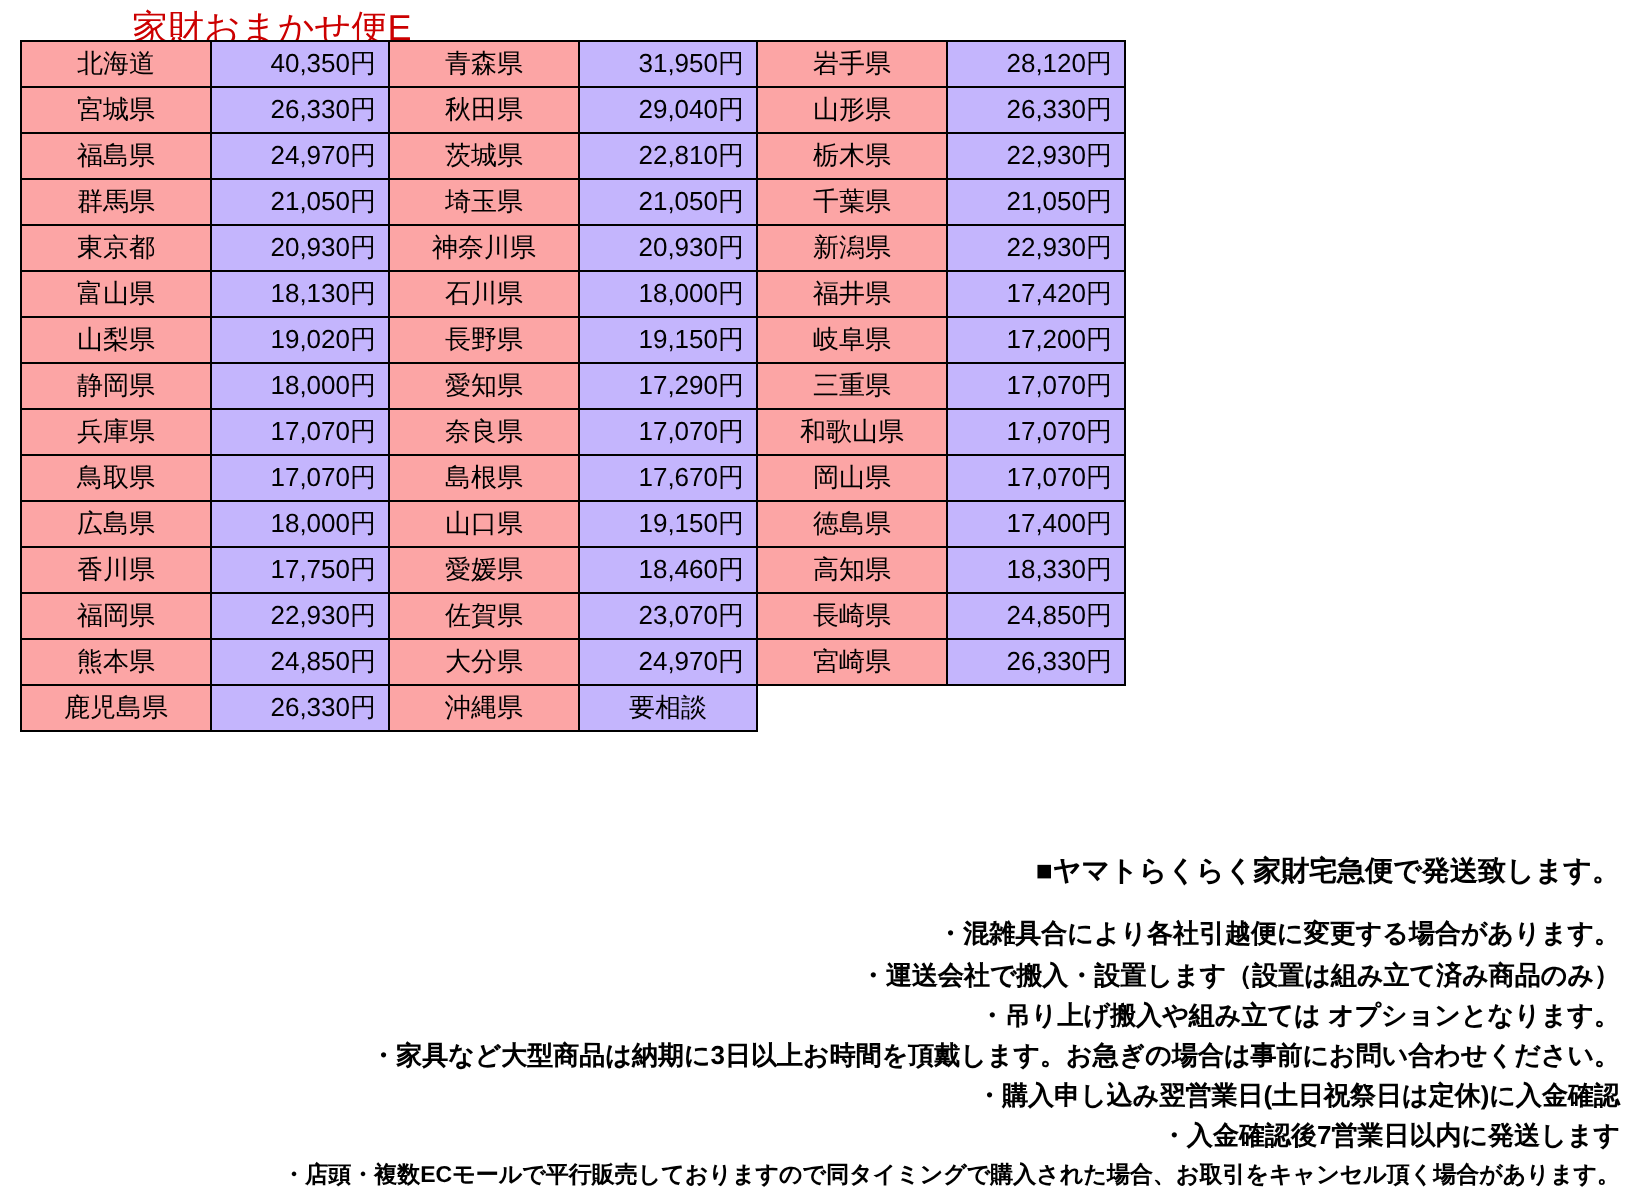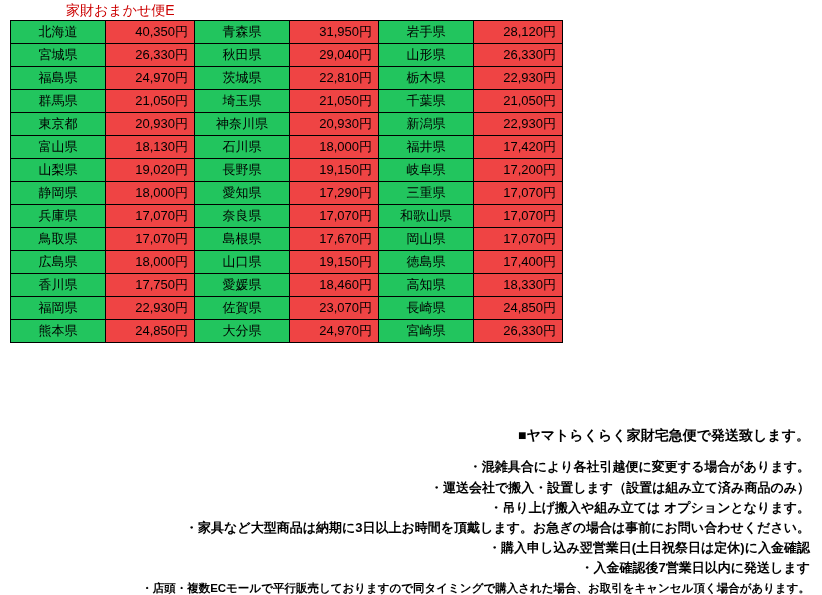--- a/index.html
+++ b/index.html
@@ -17,21 +17,21 @@
   }
   .page {
     position: relative;
     width: 822px;
     height: 595px;
   }
   .title {
     position: absolute;
     left: 66px;
     top: 2px;
-    font-size: 14px;
+    font-size: 18px;
     color: #cc0000;
     font-weight: normal;
     letter-spacing: 0px;
     white-space: nowrap;
   }
   .fee-table {
     position: absolute;
     left: 10px;
     top: 20px;
     border-collapse: collapse;
@@ -39,27 +39,27 @@
   }
   .fee-table td {
     border: 1px solid #000000;
     height: 22px;
     font-size: 13px;
     padding: 0 6px;
     white-space: nowrap;
   }
   .fee-table td.pref {
     width: 82px;
-    background: #22c55e;
+    background: #fca5a5;
     text-align: center;
     font-weight: normal;
   }
   .fee-table td.price {
     width: 76px;
-    background: #ef4444;
+    background: #c4b5fd;
     text-align: right;
   }
   .fee-table td.price.center {
     text-align: center;
   }
   .fee-table td.blank-cell {
     background: #ffffff;
     border: none;
   }
   .notes {
@@ -201,20 +201,28 @@
           <td class="pref">長崎県</td>
           <td class="price">24,850円</td>
         </tr>
         <tr>
           <td class="pref">熊本県</td>
           <td class="price">24,850円</td>
           <td class="pref">大分県</td>
           <td class="price">24,970円</td>
           <td class="pref">宮崎県</td>
           <td class="price">26,330円</td>
+        </tr>
+        <tr>
+          <td class="pref">鹿児島県</td>
+          <td class="price">26,330円</td>
+          <td class="pref">沖縄県</td>
+          <td class="price center">要相談</td>
+          <td class="blank-cell"></td>
+          <td class="blank-cell"></td>
         </tr>
       </tbody>
   </table>
 
   <div class="notes">
     <p class="headline">■ヤマトらくらく家財宅急便で発送致します。</p>
     <div>
         <p class="note-line">・混雑具合により各社引越便に変更する場合があります。</p>
         <p class="note-line">・運送会社で搬入・設置します（設置は組み立て済み商品のみ）</p>
         <p class="note-line">・吊り上げ搬入や組み立ては オプションとなります。</p>

